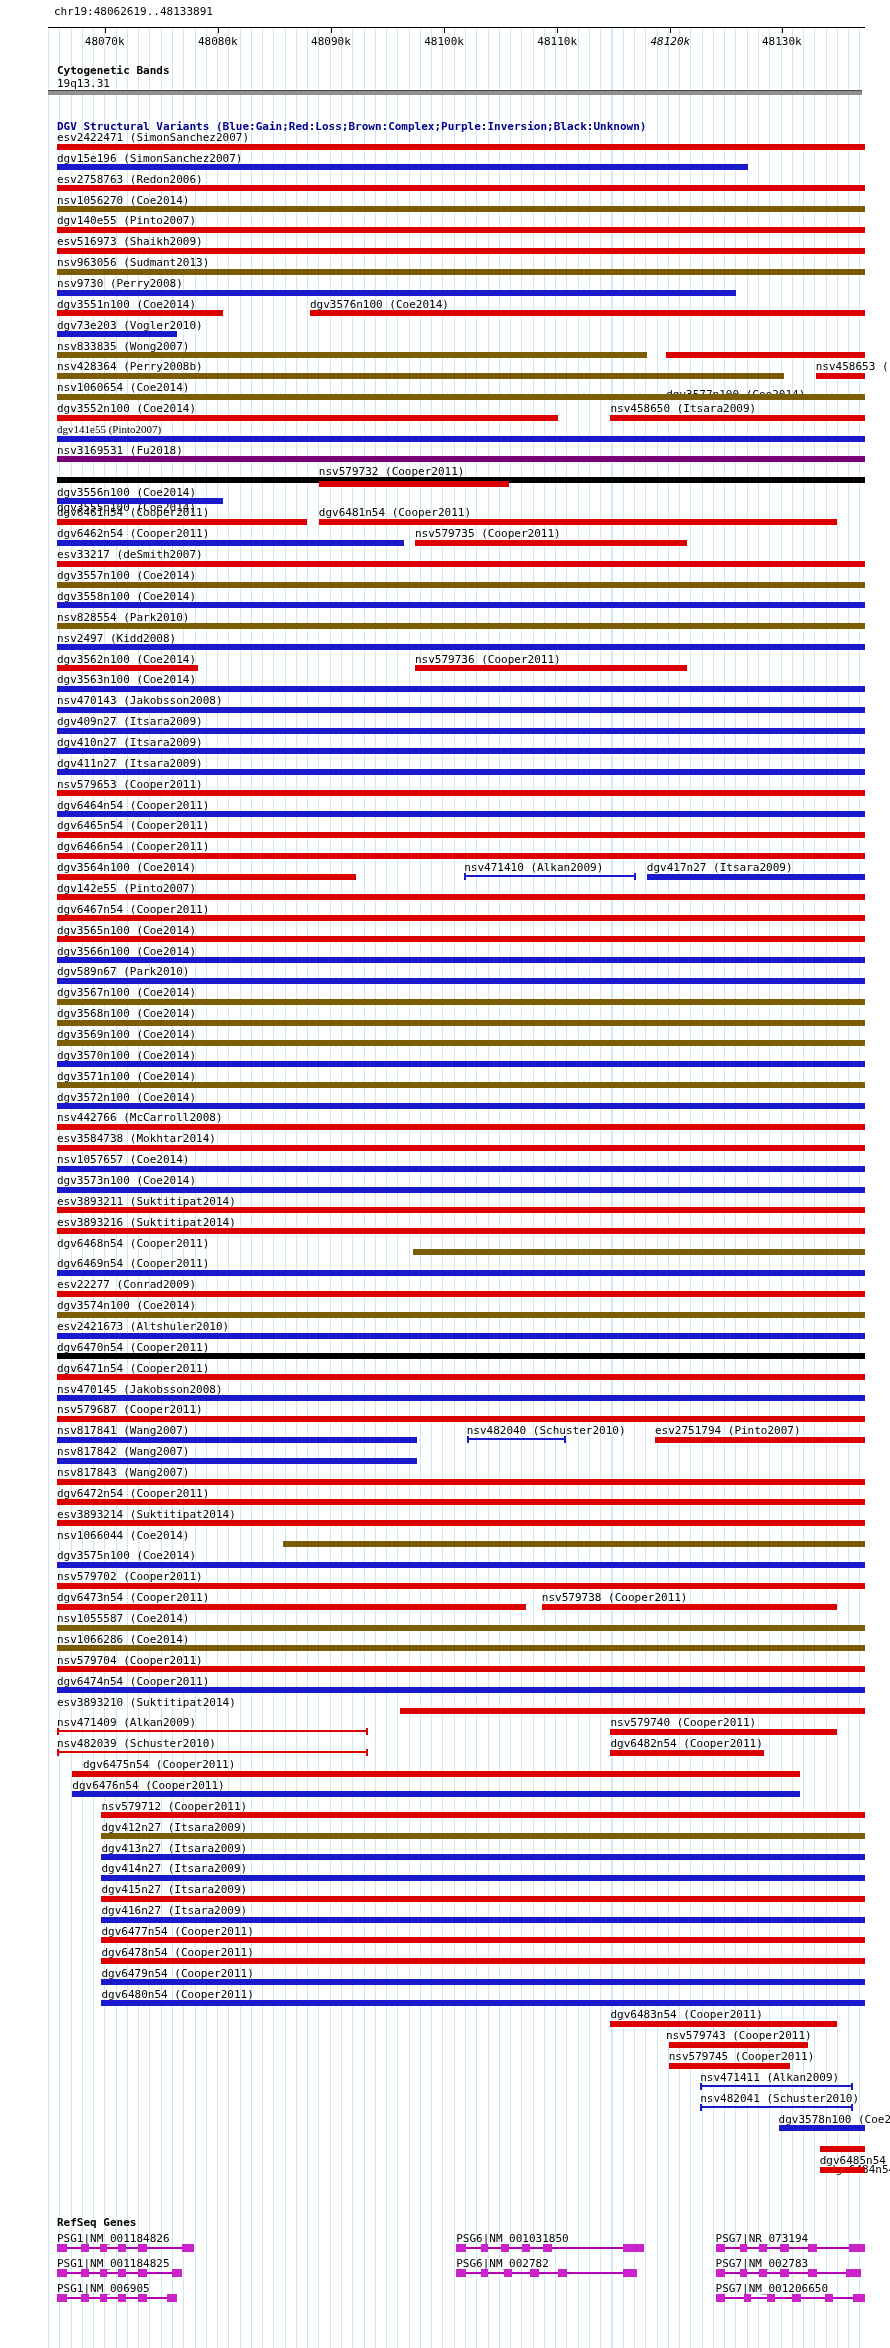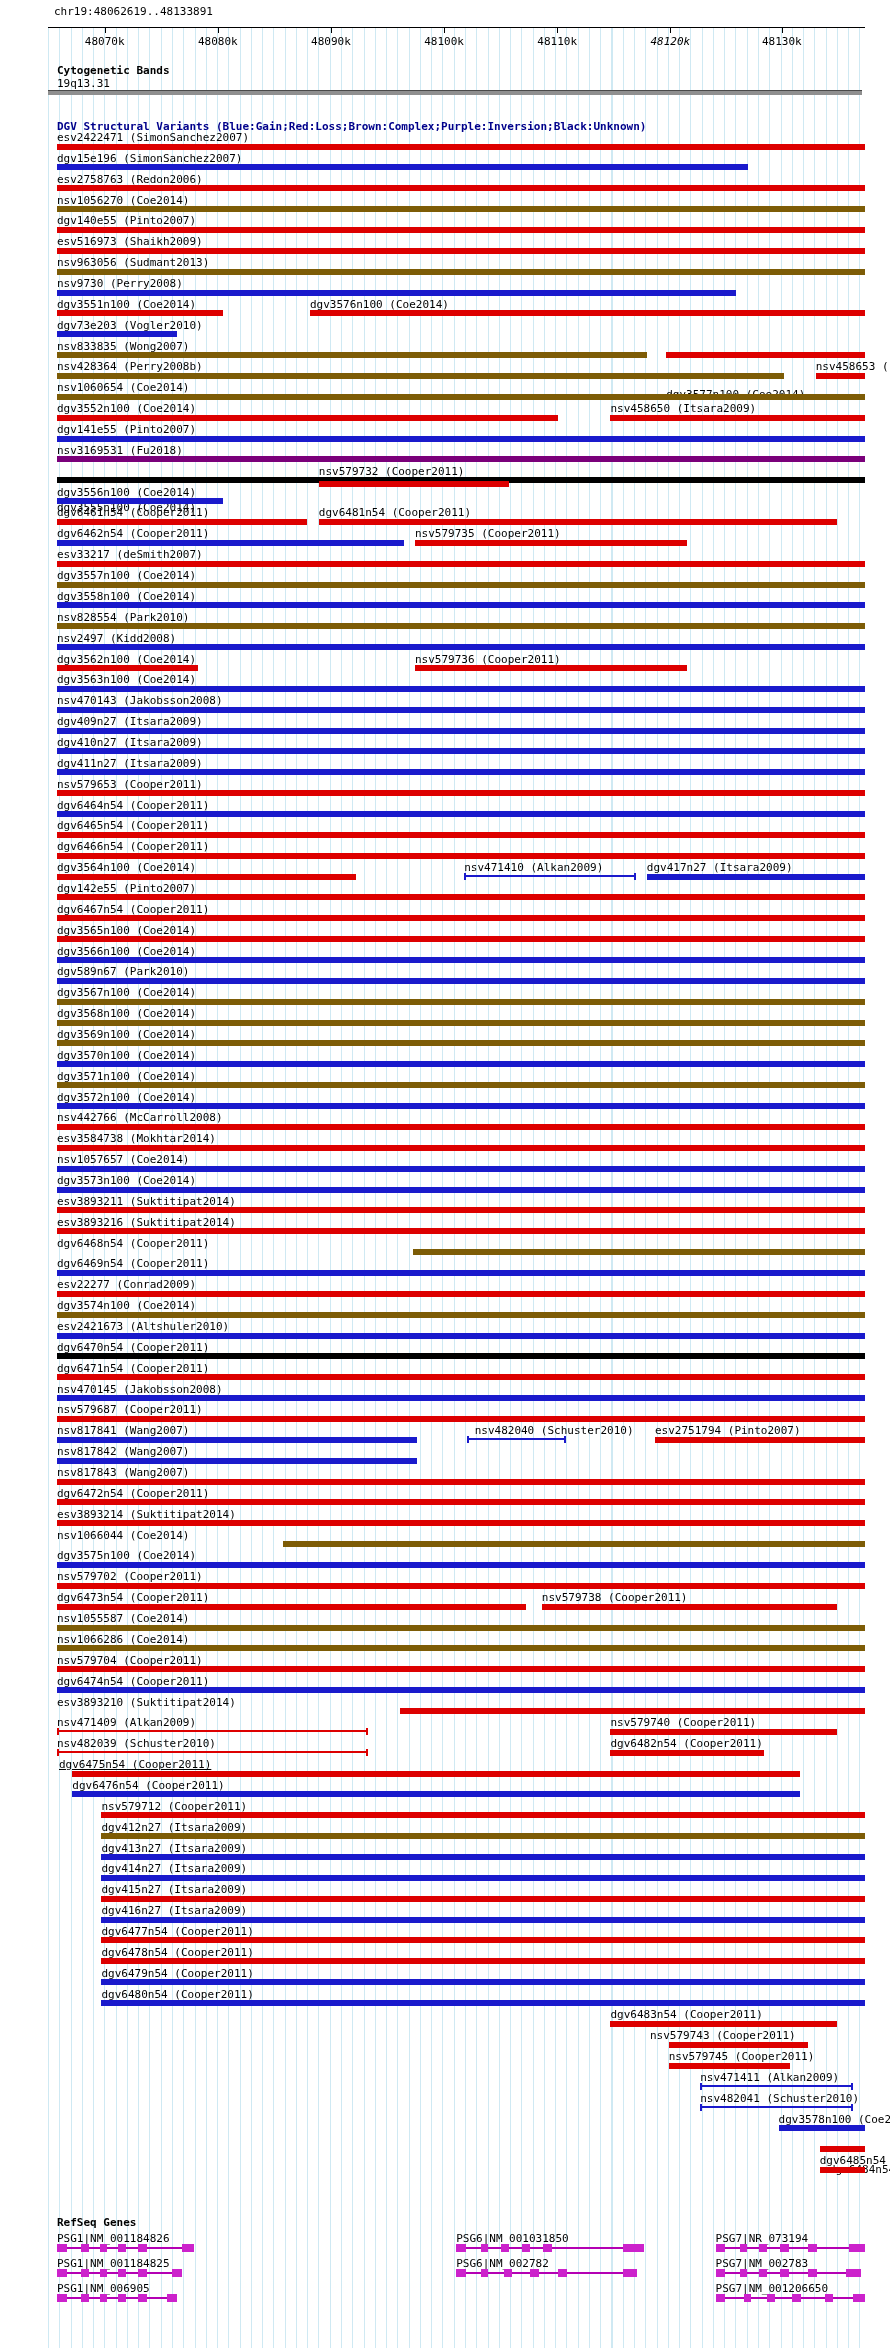--- a/index.html
+++ b/index.html
@@ -83,21 +83,21 @@
       <div class="vlabel" style="left: 57px; top: 361.46px;">nsv428364 (Perry2008b)</div>
       <div class="vbar" style="left: 57px; top: 372.96px; width: 727.2px; background: rgb(125, 92, 6);"></div>
       <div class="vlabel" style="left: 815.712px; top: 361.46px;">nsv458653 (</div>
       <div class="vbar" style="left: 815.712px; top: 372.96px; width: 49.288px; background: rgb(221, 0, 0);"></div>
       <div class="vlabel" style="left: 57px; top: 382.32px;">nsv1060654 (Coe2014)</div>
       <div class="vbar" style="left: 57px; top: 393.82px; width: 808px; background: rgb(125, 92, 6);"></div>
       <div class="vlabel" style="left: 57px; top: 403.18px;">dgv3552n100 (Coe2014)</div>
       <div class="vbar" style="left: 57px; top: 414.68px; width: 500.96px; background: rgb(221, 0, 0);"></div>
       <div class="vlabel" style="left: 610.48px; top: 403.18px;">nsv458650 (Itsara2009)</div>
       <div class="vbar" style="left: 610.48px; top: 414.68px; width: 254.52px; background: rgb(221, 0, 0);"></div>
-      <div class="vlabel" style="left: 57px; top: 424.04px;">dgv141e55 (Pinto2007)</div>
+      <div class="vlabel" style="left: 57px; top: 424.04px; font-family: Liberation Serif, serif;">dgv141e55 (Pinto2007)</div>
       <div class="vbar" style="left: 57px; top: 435.54px; width: 808px; background: rgb(26, 26, 204);"></div>
       <div class="vlabel" style="left: 57px; top: 444.9px;">nsv3169531 (Fu2018)</div>
       <div class="vbar" style="left: 57px; top: 456.4px; width: 808px; background: rgb(122, 0, 122);"></div>
       <div class="vlabel" style="left: 57px; top: 465.76px; margin-top: 36px;">dgv3555n100 (Coe2014)</div>
       <div class="vbar" style="left: 57px; top: 477.26px; width: 808px; background: rgb(0, 0, 0);"></div>
       <div class="vlabel" style="left: 318.792px; top: 465.76px;">nsv579732 (Cooper2011)</div>
       <div class="vbar" style="left: 318.792px; top: 481.26px; width: 190.688px; background: rgb(221, 0, 0);"></div>
       <div class="vlabel" style="left: 57px; top: 486.62px;">dgv3556n100 (Coe2014)</div>
       <div class="vbar" style="left: 57px; top: 498.12px; width: 165.64px; background: rgb(26, 26, 204);"></div>
       <div class="vlabel" style="left: 57px; top: 507.48px;">dgv6461n54 (Cooper2011)</div>
@@ -195,21 +195,21 @@
       <div class="vlabel" style="left: 57px; top: 1341.88px;">dgv6470n54 (Cooper2011)</div>
       <div class="vbar" style="left: 57px; top: 1353.38px; width: 808px; background: rgb(0, 0, 0);"></div>
       <div class="vlabel" style="left: 57px; top: 1362.74px;">dgv6471n54 (Cooper2011)</div>
       <div class="vbar" style="left: 57px; top: 1374.24px; width: 808px; background: rgb(221, 0, 0);"></div>
       <div class="vlabel" style="left: 57px; top: 1383.6px;">nsv470145 (Jakobsson2008)</div>
       <div class="vbar" style="left: 57px; top: 1395.1px; width: 808px; background: rgb(26, 26, 204);"></div>
       <div class="vlabel" style="left: 57px; top: 1404.46px;">nsv579687 (Cooper2011)</div>
       <div class="vbar" style="left: 57px; top: 1415.96px; width: 808px; background: rgb(221, 0, 0);"></div>
       <div class="vlabel" style="left: 57px; top: 1425.32px;">nsv817841 (Wang2007)</div>
       <div class="vbar" style="left: 57px; top: 1436.82px; width: 359.56px; background: rgb(26, 26, 204);"></div>
-      <div class="vlabel" style="left: 466.656px; top: 1425.32px; padding-left: 8px;">nsv482040 (Schuster2010)</div>
+      <div class="vlabel" style="left: 466.656px; top: 1425.32px;">nsv482040 (Schuster2010)</div>
       <div class="vbracket" style="left: 466.656px; top: 1436.32px; width: 99.384px; border-color: rgb(26, 26, 204);">
         <div class="ln" style="background: rgb(26, 26, 204);"></div>
       </div>
       <div class="vlabel" style="left: 654.92px; top: 1425.32px;">esv2751794 (Pinto2007)</div>
       <div class="vbar" style="left: 654.92px; top: 1436.82px; width: 210.08px; background: rgb(221, 0, 0);"></div>
       <div class="vlabel" style="left: 57px; top: 1446.18px;">nsv817842 (Wang2007)</div>
       <div class="vbar" style="left: 57px; top: 1457.68px; width: 359.56px; background: rgb(26, 26, 204);"></div>
       <div class="vlabel" style="left: 57px; top: 1467.04px;">nsv817843 (Wang2007)</div>
       <div class="vbar" style="left: 57px; top: 1478.54px; width: 808px; background: rgb(221, 0, 0);"></div>
       <div class="vlabel" style="left: 57px; top: 1487.9px;">dgv6472n54 (Cooper2011)</div>
@@ -241,21 +241,21 @@
         <div class="ln" style="background: rgb(221, 0, 0);"></div>
       </div>
       <div class="vlabel" style="left: 610.48px; top: 1717.36px;">nsv579740 (Cooper2011)</div>
       <div class="vbar" style="left: 610.48px; top: 1728.86px; width: 226.24px; background: rgb(221, 0, 0);"></div>
       <div class="vlabel" style="left: 57px; top: 1738.22px;">nsv482039 (Schuster2010)</div>
       <div class="vbracket" style="left: 57px; top: 1749.22px; width: 311.08px; border-color: rgb(221, 0, 0);">
         <div class="ln" style="background: rgb(221, 0, 0);"></div>
       </div>
       <div class="vlabel" style="left: 610.48px; top: 1738.22px;">dgv6482n54 (Cooper2011)</div>
       <div class="vbar" style="left: 610.48px; top: 1749.72px; width: 153.52px; background: rgb(221, 0, 0);"></div>
-      <div class="vlabel" style="left: 59px; top: 1759.08px; text-decoration: underline;">dgv6475n54 (Cooper2011)</div>
+      <div class="vlabel" style="left: 83px; top: 1759.08px;">dgv6475n54 (Cooper2011)</div>
       <div class="vbar" style="left: 72.352px; top: 1770.58px; width: 728.008px; background: rgb(221, 0, 0);"></div>
       <div class="vlabel" style="left: 72.352px; top: 1779.94px;">dgv6476n54 (Cooper2011)</div>
       <div class="vbar" style="left: 72.352px; top: 1791.44px; width: 728.008px; background: rgb(26, 26, 204);"></div>
       <div class="vlabel" style="left: 101.44px; top: 1800.8px;">nsv579712 (Cooper2011)</div>
       <div class="vbar" style="left: 101.44px; top: 1812.3px; width: 763.56px; background: rgb(221, 0, 0);"></div>
       <div class="vlabel" style="left: 101.44px; top: 1821.66px;">dgv412n27 (Itsara2009)</div>
       <div class="vbar" style="left: 101.44px; top: 1833.16px; width: 763.56px; background: rgb(125, 92, 6);"></div>
       <div class="vlabel" style="left: 101.44px; top: 1842.52px;">dgv413n27 (Itsara2009)</div>
       <div class="vbar" style="left: 101.44px; top: 1854.02px; width: 763.56px; background: rgb(26, 26, 204);"></div>
       <div class="vlabel" style="left: 101.44px; top: 1863.38px;">dgv414n27 (Itsara2009)</div>
@@ -267,21 +267,21 @@
       <div class="vlabel" style="left: 101.44px; top: 1925.96px;">dgv6477n54 (Cooper2011)</div>
       <div class="vbar" style="left: 101.44px; top: 1937.46px; width: 763.56px; background: rgb(221, 0, 0);"></div>
       <div class="vlabel" style="left: 101.44px; top: 1946.82px;">dgv6478n54 (Cooper2011)</div>
       <div class="vbar" style="left: 101.44px; top: 1958.32px; width: 763.56px; background: rgb(221, 0, 0);"></div>
       <div class="vlabel" style="left: 101.44px; top: 1967.68px;">dgv6479n54 (Cooper2011)</div>
       <div class="vbar" style="left: 101.44px; top: 1979.18px; width: 763.56px; background: rgb(26, 26, 204);"></div>
       <div class="vlabel" style="left: 101.44px; top: 1988.54px;">dgv6480n54 (Cooper2011)</div>
       <div class="vbar" style="left: 101.44px; top: 2000.04px; width: 763.56px; background: rgb(26, 26, 204);"></div>
       <div class="vlabel" style="left: 610.48px; top: 2009.4px;">dgv6483n54 (Cooper2011)</div>
       <div class="vbar" style="left: 610.48px; top: 2020.9px; width: 226.24px; background: rgb(221, 0, 0);"></div>
-      <div class="vlabel" style="left: 650px; top: 2030.26px;">nsv579743 (Cooper2011)</div>
+      <div class="vlabel" style="left: 666px; top: 2030.26px;">nsv579743 (Cooper2011)</div>
       <div class="vbar" style="left: 668.656px; top: 2041.76px; width: 139.784px; background: rgb(221, 0, 0);"></div>
       <div class="vlabel" style="left: 668.656px; top: 2051.12px;">nsv579745 (Cooper2011)</div>
       <div class="vbar" style="left: 668.656px; top: 2062.62px; width: 121.2px; background: rgb(221, 0, 0);"></div>
       <div class="vlabel" style="left: 700.168px; top: 2071.98px;">nsv471411 (Alkan2009)</div>
       <div class="vbracket" style="left: 700.168px; top: 2082.98px; width: 152.712px; border-color: rgb(26, 26, 204);">
         <div class="ln" style="background: rgb(26, 26, 204);"></div>
       </div>
       <div class="vlabel" style="left: 700.168px; top: 2092.84px;">nsv482041 (Schuster2010)</div>
       <div class="vbracket" style="left: 700.168px; top: 2103.84px; width: 152.712px; border-color: rgb(26, 26, 204);">
         <div class="ln" style="background: rgb(26, 26, 204);"></div>

